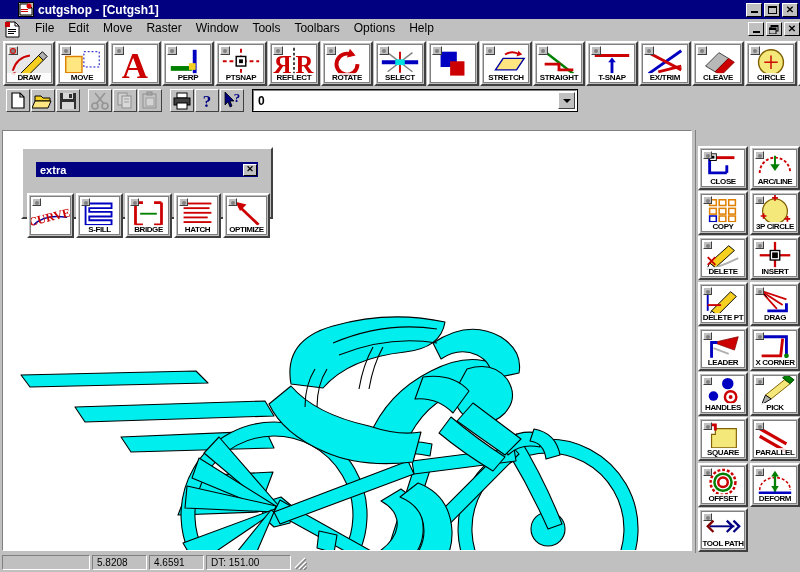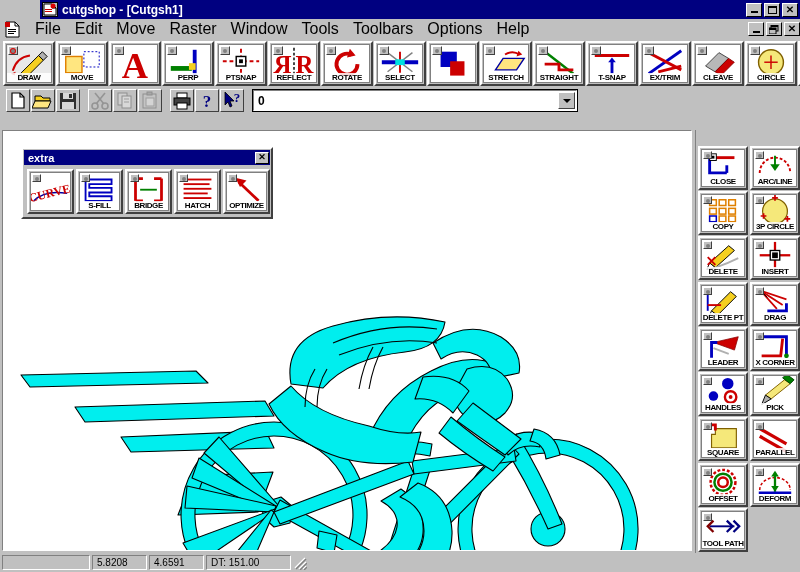--- a/index.html
+++ b/index.html
@@ -10,22 +10,22 @@
     background: #c0c0c0;
     font-family: "Liberation Sans", sans-serif;
     font-size: 11px;
     -webkit-font-smoothing: none;
   }
   .app { position: relative; width: 800px; height: 572px; background: #c0c0c0; }
 
   
   .titlebar {
     height: 19px; background: #000080; color: #fff;
-    display: flex; align-items: center; padding: 0 2px 0 2px;
-    font-weight: bold; font-size: 12px; margin-left: 40px;
+    display: flex; align-items: center; padding: 0 2px 0 18px;
+    font-weight: bold; font-size: 12px;
   }
   .titlebar .tb-icon {
     width: 16px; height: 15px; margin-right: 3px; position: relative; flex: none;
     background: #c0c0c0; border: 1px solid #000;
   }
   .tb-title { flex: 1; white-space: nowrap; overflow: hidden; line-height: 14px;
               padding-left: 1px; letter-spacing: 0px; }
   .wbtns { display: flex; gap: 2px; }
   .wbtn {
     width: 16px; height: 14px; background: #c0c0c0;
@@ -39,21 +39,21 @@
   .wbtn .glyph-max { width: 9px; height: 8px; border: 1px solid #000; border-top-width: 2px; }
   .wbtn .glyph-x { font-size: 10px; font-weight: bold; line-height: 10px; }
 
   
   .menubar {
     height: 20px; display: flex; align-items: center;
     background: #c0c0c0; padding-left: 2px; gap: 0px;
   }
   .menu-doc-icon { width: 18px; height: 17px; margin: 0 6px 0 2px; position: relative; flex: none; }
   .menu-item {
-    padding: 2px 7px 3px 7px; font-size: 16px; color: #000; white-space: nowrap;
+    padding: 2px 7px 3px 7px; font-size: 12px; color: #000; white-space: nowrap;
     line-height: 13px;
   }
 
   
   .bigbar {
     height: 48px; background: #c0c0c0; display: flex; align-items: center;
     padding: 1px 0 0 3px; gap: 1px;
   }
   .bigbtn {
     width: 52px; height: 45px; background: #c0c0c0;
@@ -127,21 +127,21 @@
   .palette {
     position: absolute; left: 18px; top: 16px; width: 252px; height: 72px;
     background: #c0c0c0;
     border-top: 2px solid #fff; border-left: 2px solid #fff;
     border-right: 2px solid #404040; border-bottom: 2px solid #404040;
     z-index: 20;
   }
   .palette .ptitle {
     height: 15px; background: #000080; color: #fff; font-weight: bold;
     font-size: 11px; display: flex; align-items: center; padding-left: 4px;
-    margin: 1px; line-height: 12px;
+    margin: 13px; line-height: 12px;
   }
   .palette .pclose {
     margin-left: auto; margin-right: 1px;
     width: 14px; height: 12px; background: #c0c0c0; color: #000;
     border-top:1px solid #fff;border-left:1px solid #fff;
     border-right:1px solid #000;border-bottom:1px solid #000;
     display:flex;align-items:center;justify-content:center;
     font-size:9px; font-weight:bold; line-height:9px;
   }
   .palette .prow { display: flex; padding: 3px 0 0 4px; gap: 2px; }

